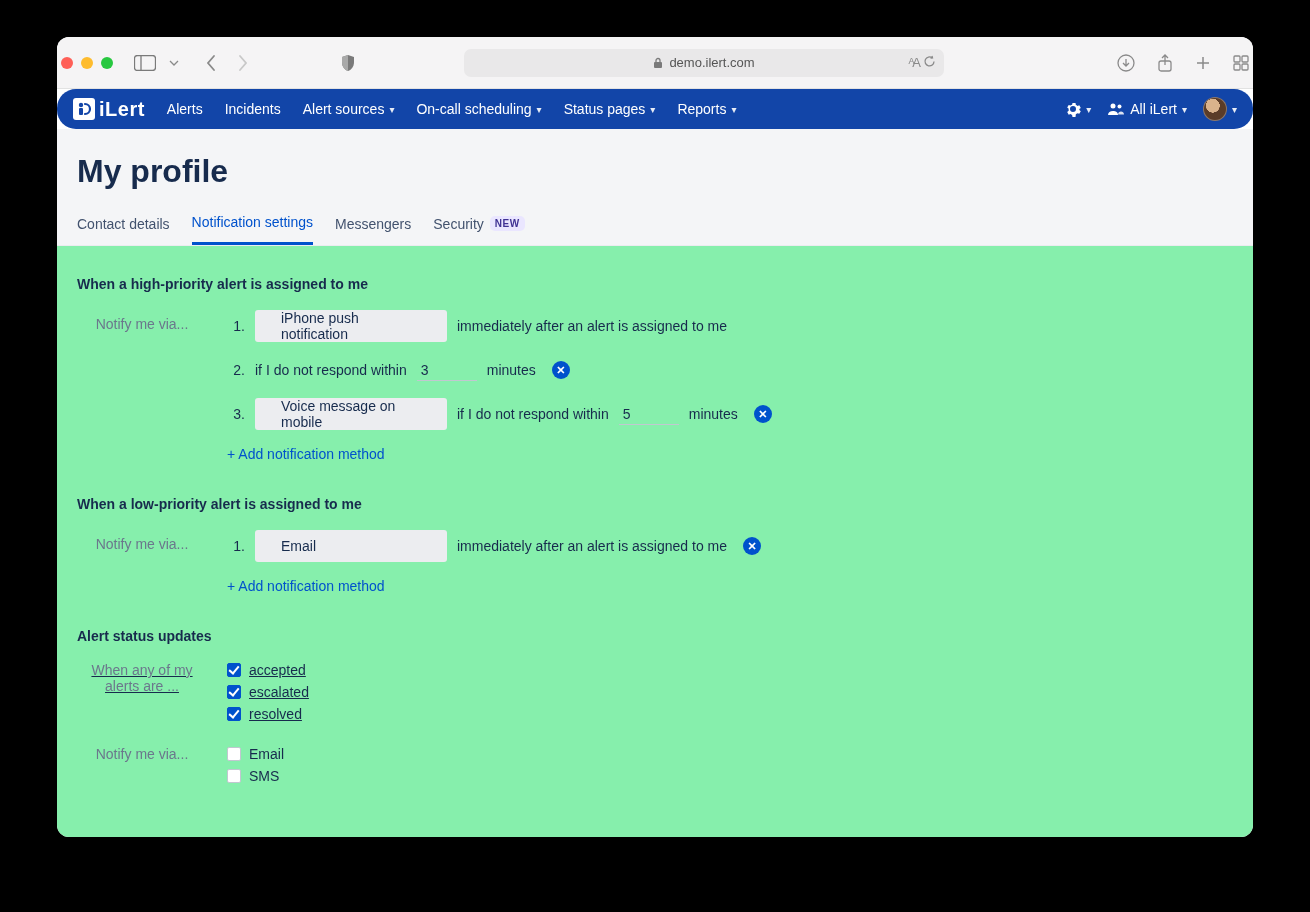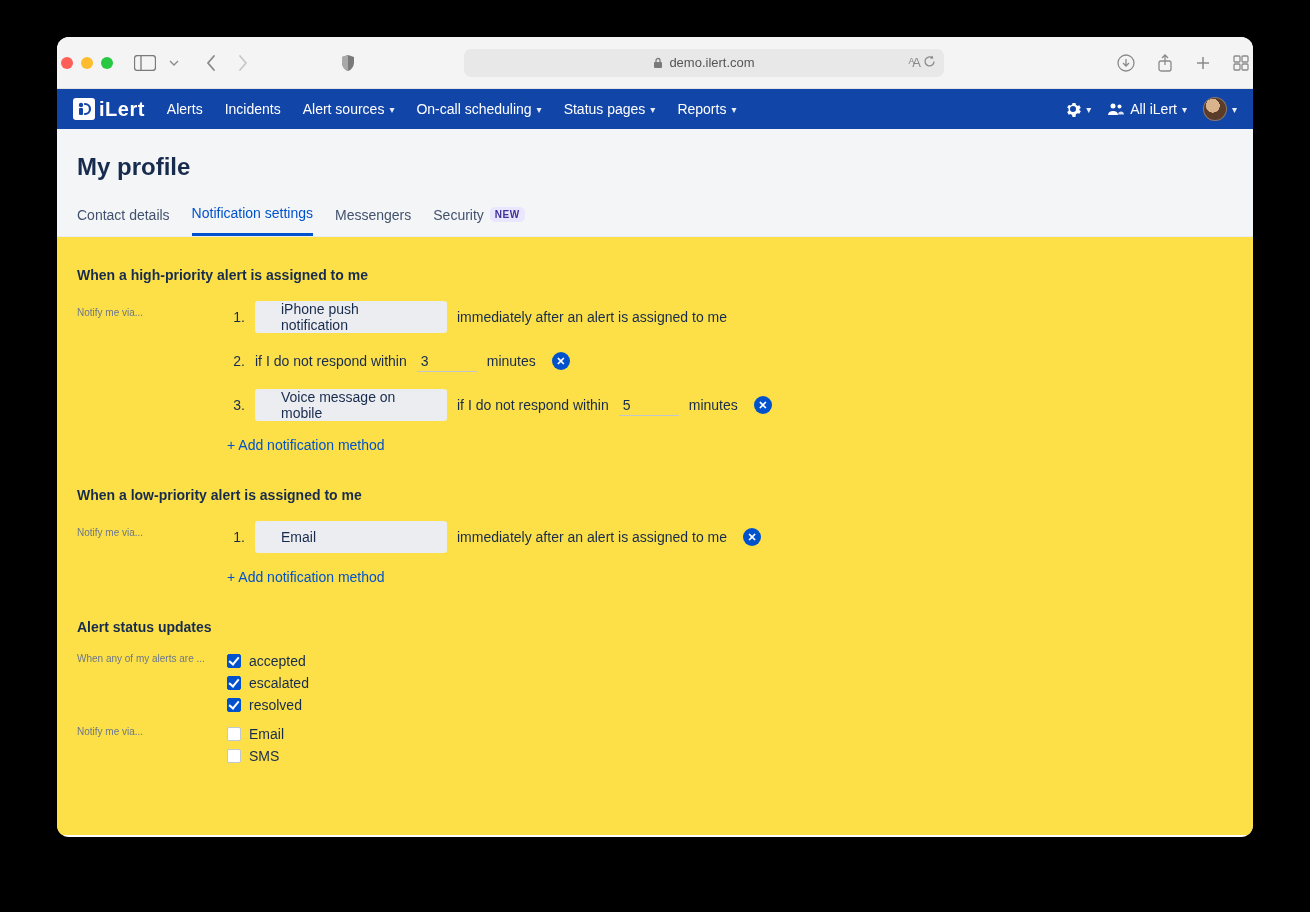--- a/index.html
+++ b/index.html
@@ -63,51 +63,52 @@
   
   .app-nav {
     height: 40px;
     background: #1245a8;
     display: flex;
     align-items: center;
     padding: 0 16px;
     color: #fff;
     gap: 22px;
     font-size: 14px;
+    border-radius: 19px;
   }
   .logo { font-weight: 700; font-size: 20px; letter-spacing: 0.5px; display:flex; align-items:center; gap:4px;}
   .logo-badge {
     width: 22px; height: 22px; background: #fff; border-radius: 3px;
     display:flex; align-items:center; justify-content:center; color:#1245a8; font-weight:900; font-size:14px;
   }
   .nav-item { display:flex; align-items:center; gap:5px; cursor:pointer; }
   .nav-item .chev { font-size: 10px; opacity: 0.9; }
   .nav-spacer { flex: 1; }
   .nav-right { display:flex; align-items:center; gap:16px; }
   .avatar { width:24px; height:24px; border-radius:50%; background: radial-gradient(circle at 40% 35%, #d9b38c 0 35%, #5a3c28 36% 100%); border:1px solid rgba(255,255,255,0.3); }
 
   
   .page-header {
     padding: 24px 20px 0 20px;
     background: #f4f5f7;
     border-bottom: 1px solid #ebecf0;
   }
-  .page-title { font-size: 24px; font-weight: 600; color: #172b4d; margin-bottom: 24px; }
+  .page-title { font-size: 32px; font-weight: 600; color: #172b4d; margin-bottom: 24px; }
   .tabs { display:flex; gap: 22px; }
   .tab { padding: 0 0 12px 0; color: #42526e; cursor:pointer; font-size: 14px; display:flex; align-items:center; gap:6px;}
   .tab.active { color: #0052cc; border-bottom: 3px solid #0052cc; font-weight: 500; }
   .badge-new { background:#eae6ff; color:#403294; font-size:10px; font-weight:700; padding:2px 5px; border-radius:5px; letter-spacing:0.5px;}
 
   
-  .content { padding: 30px 20px 20px 20px; background:#fde047; height: calc(100% - 52px - 40px - 110px); overflow:auto;}
+  .content { padding: 30px 20px 20px 20px; background:#86efac; height: calc(100% - 52px - 40px - 110px); overflow:auto;}
   .section-title { font-weight: 600; font-size: 14px; color:#172b4d; margin-bottom: 18px; }
   .section { margin-bottom: 34px; }
   .form-row { display:flex; align-items:flex-start; }
   .form-label {
-    width: 150px; text-align: left; color:#6b778c; font-size:10px; padding-right: 20px; padding-top:6px;
+    width: 150px; text-align: center; color:#6b778c; font-size:14px; padding-right: 20px; padding-top:6px;
   }
   .form-body { flex:1; }
   .rule-line { display:flex; align-items:center; gap:10px; margin-bottom:12px; min-height:32px;}
   .rule-num { width:18px; text-align:right; color:#172b4d; }
   .method-select {
     background:#ecedf0; border:none; border-radius:3px; padding:6px 26px; font-size:14px; color:#172b4d;
     width: 192px; height:32px; display:flex; align-items:center;
   }
   .rule-text { color:#172b4d; }
   .min-input {
@@ -337,21 +338,21 @@
               <span class="rule-num">1.</span>
               <div class="method-select">Email</div>
               <span class="rule-text">immediately after an alert is assigned to me</span>
               <div class="remove-btn">✕</div>
             </div><a class="add-link">+ Add notification method</a></div>
       </div>
     </div>
 
     <div class="section">
       <div class="section-title">Alert status updates</div>
-      <div class="form-row" style="margin-bottom:7px;">
+      <div class="form-row" style="margin-bottom:18px;text-decoration:underline;">
         <div class="form-label" style="padding-top:0;">When any of my alerts are ...</div>
         <div class="form-body" id="status-when">
             <div class="check-line">
               <input type="checkbox" class="chk" checked="" style="">
               <span>accepted</span>
             </div>
             <div class="check-line">
               <input type="checkbox" class="chk" checked="" style="">
               <span>escalated</span>
             </div>

